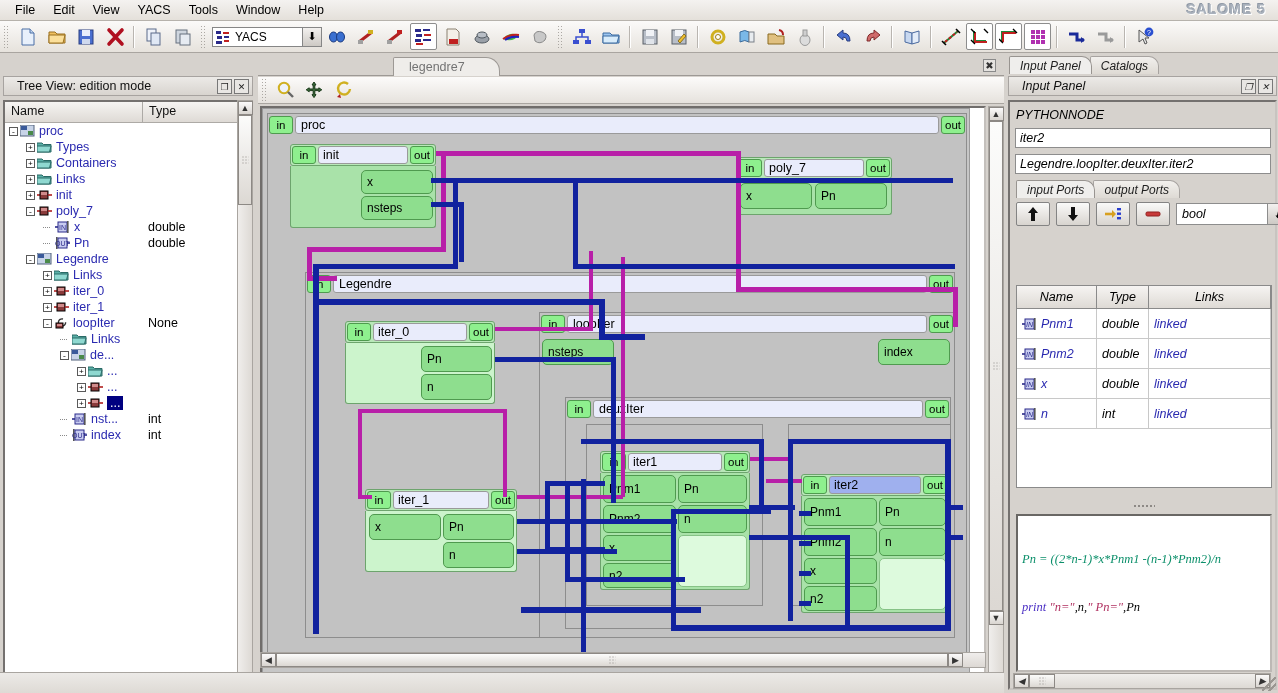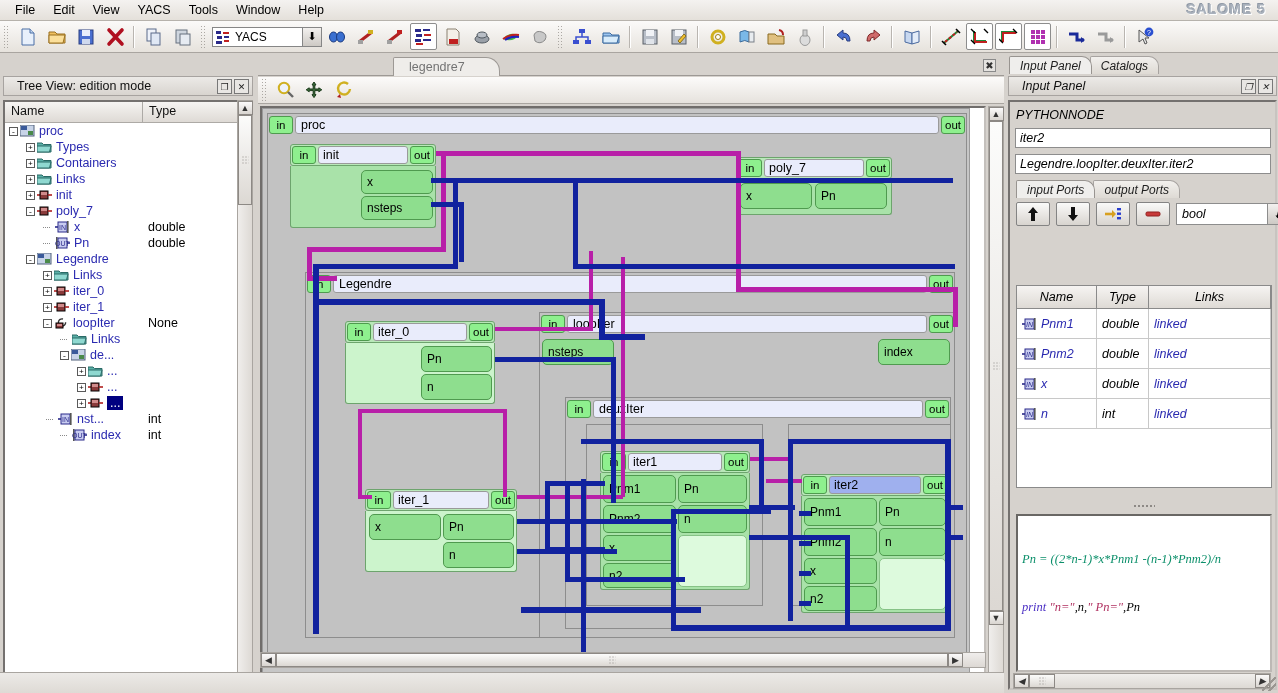--- a/index.html
+++ b/index.html
@@ -764,21 +764,21 @@
           <div class="tree-row selected" style="padding-left: 72px;">
             <span class="tw-expander">+</span>
             <span class="tw-icon"><svg width="15" height="12" viewBox="0 0 15 12">
                 <path d="M0 6 l3 0" stroke="#b02020" stroke-width="1.6"></path>
                 <rect x="3" y="2" width="8" height="8" fill="#8a3a3a" stroke="#000"></rect>
                 <rect x="4" y="3" width="6" height="3" fill="#d08a8a"></rect>
                 <path d="M11 6 l4 0" stroke="#b02020" stroke-width="1.6"></path>
               </svg></span>
             <span class="tw-label">...</span>
           </div>
-          <div class="tree-row" style="padding-left: 41px; text-align: right;">
+          <div class="tree-row" style="padding-left: 55px; text-align: right;">
             <span class="tw-dash"></span>
             <span style="width: 4px; flex: 0 0 auto;"></span>
             <span class="tw-icon"><svg width="15" height="12" viewBox="0 0 15 12">
                 <path d="M0 6 l3 0" stroke="#2a2a8a" stroke-width="1.6"></path>
                 <rect x="3" y="1" width="9" height="10" fill="#c8ccf0" stroke="#2a2a8a"></rect>
                 <text x="7.5" y="9" font-size="7" text-anchor="middle" fill="#2a2a8a" font-family="Liberation Sans">IN</text>
                 <rect x="12" y="0" width="1.6" height="12" fill="#555"></rect>
               </svg></span>
             <span class="tw-label">nst...</span>
             <span class="tw-type">int</span>

